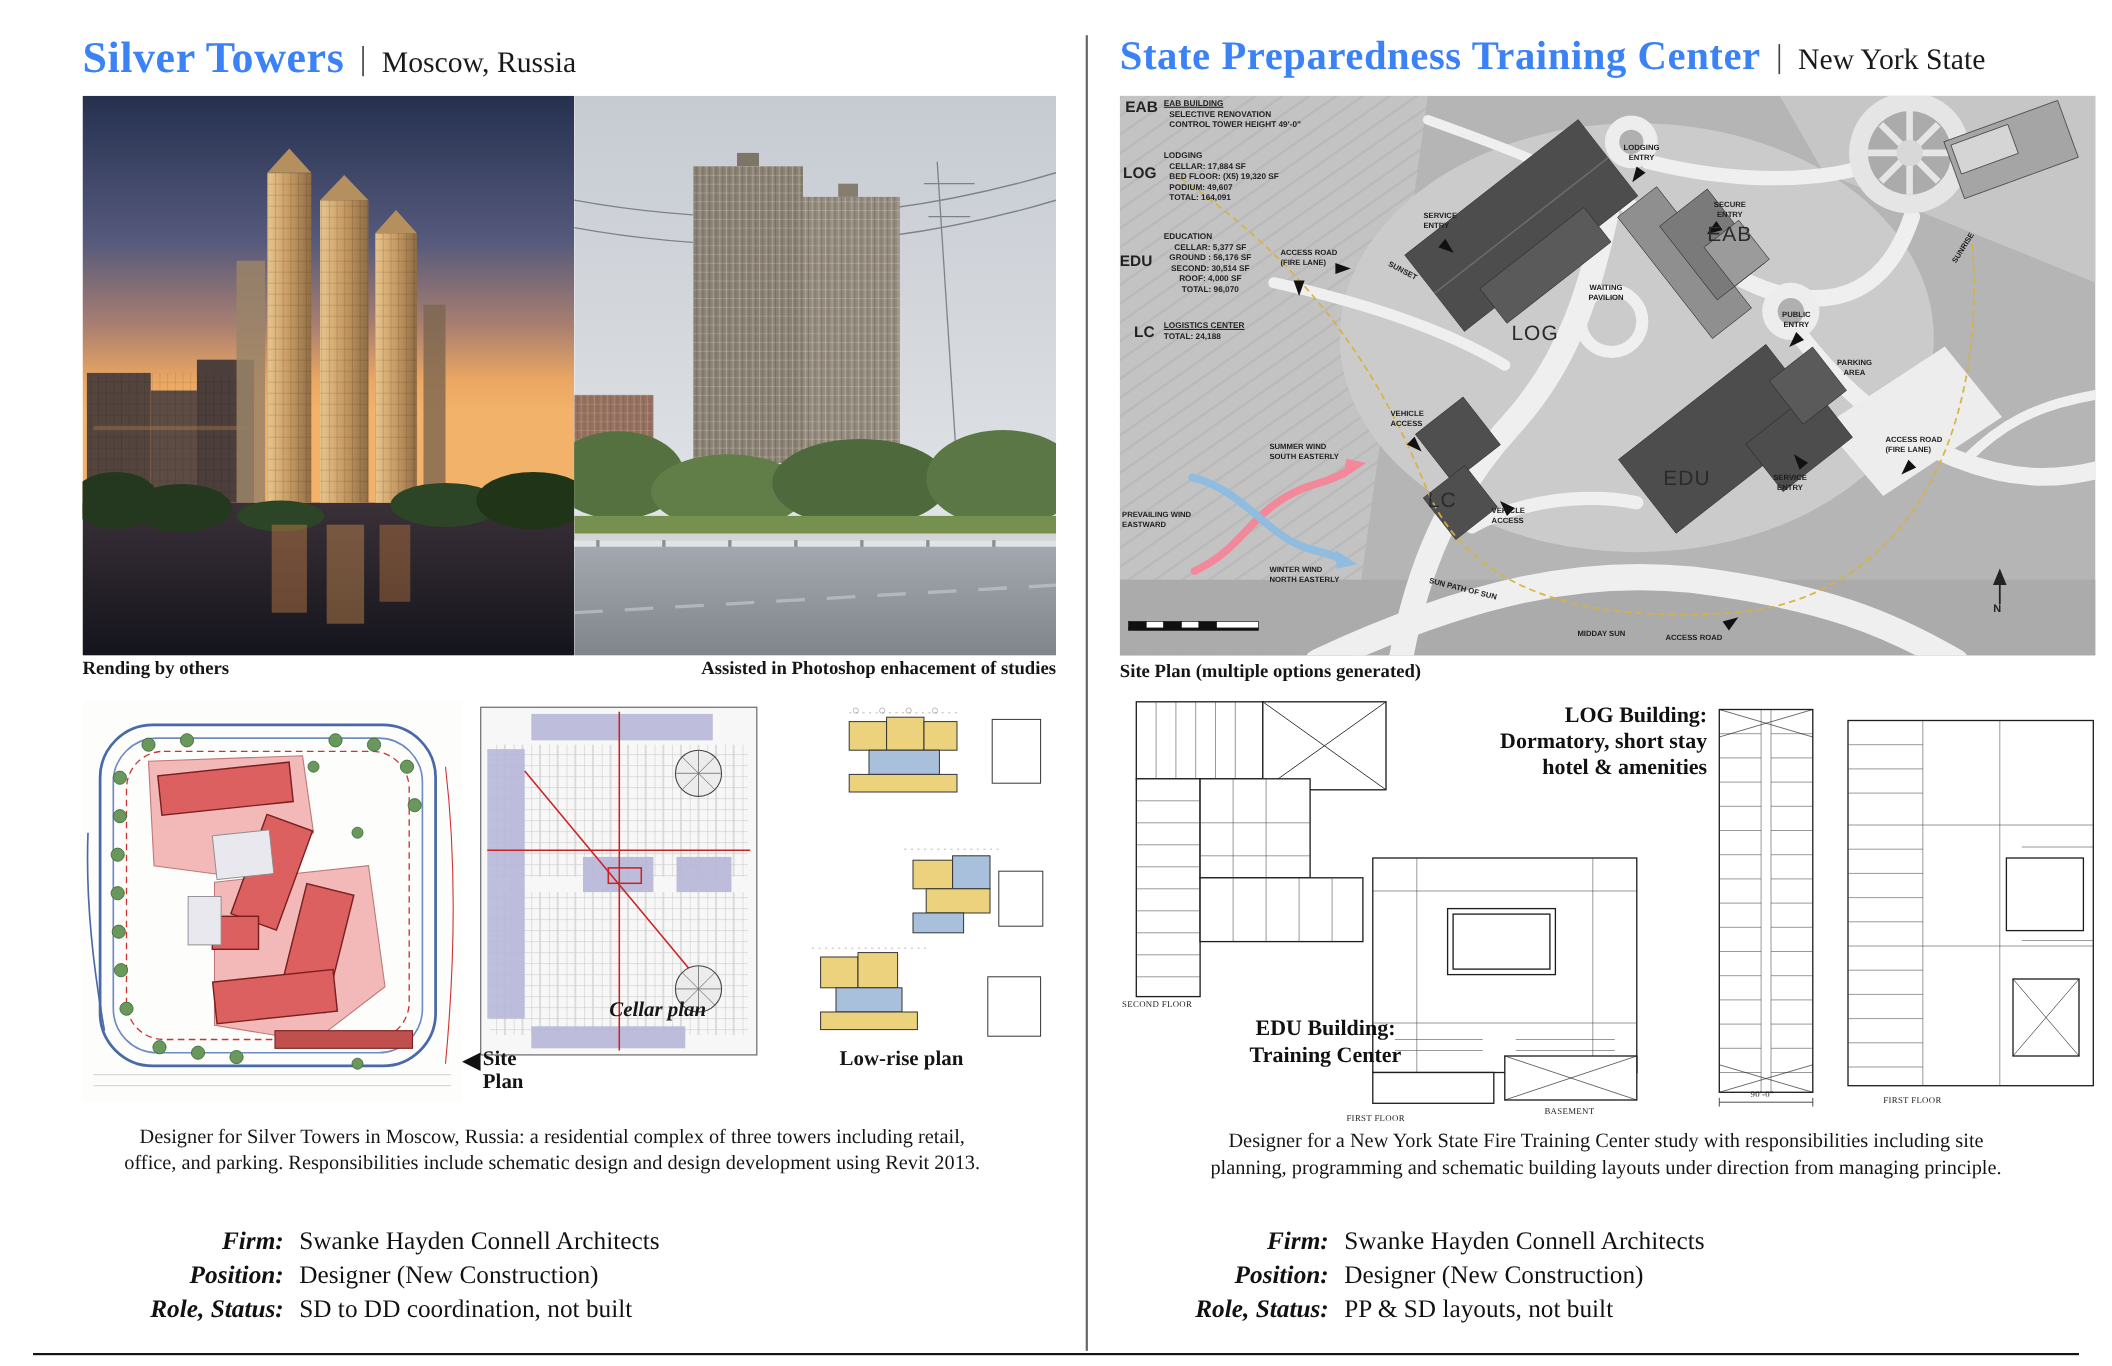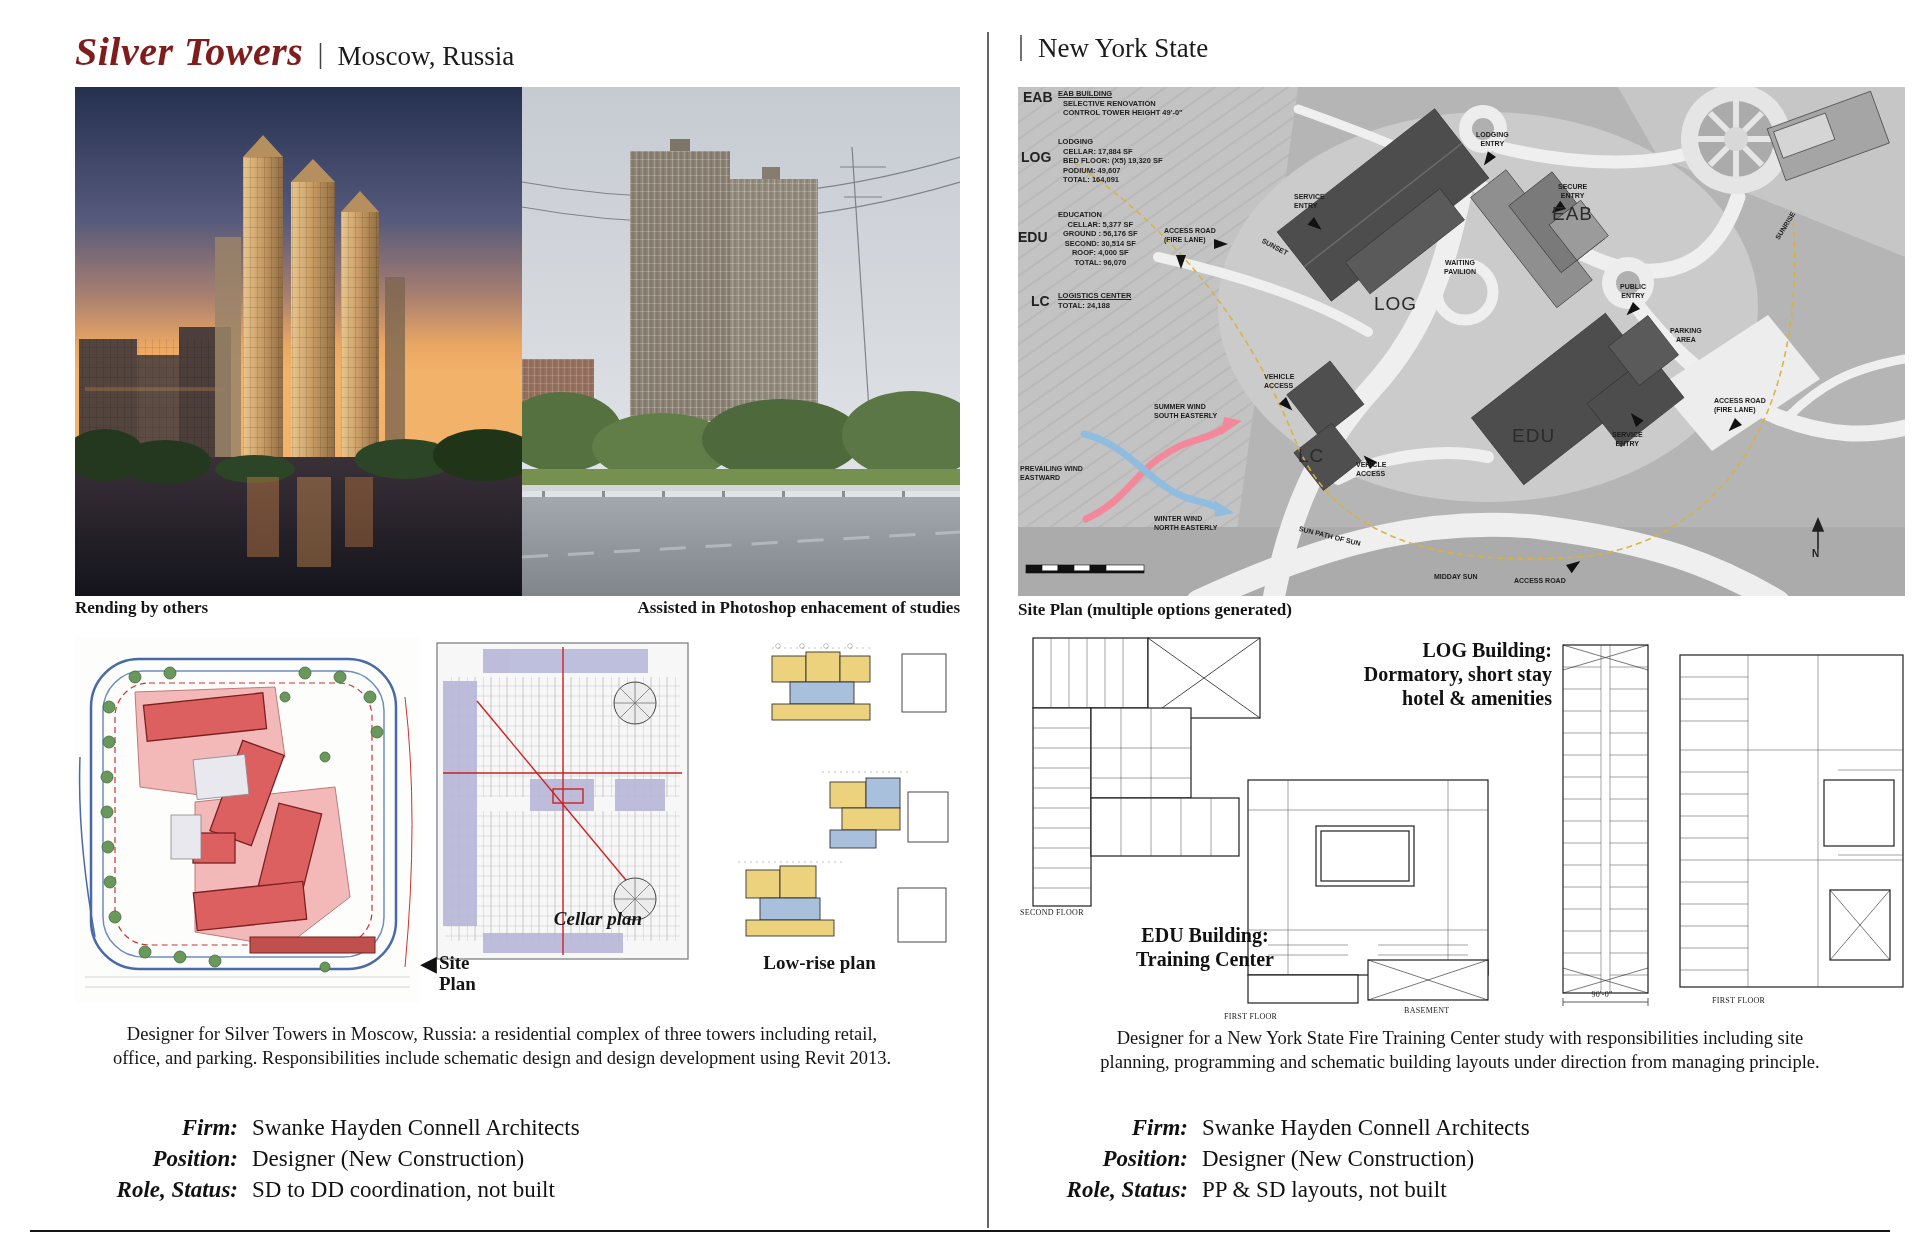--- a/index.html
+++ b/index.html
@@ -3,33 +3,33 @@
 <meta charset="utf-8">
 <style>
   html,body{margin:0;padding:0;background:#e8e8e8;}
   .page{position:relative;width:1920px;height:1242px;background:#ffffff;
         font-family:"Liberation Serif",serif;color:#111;overflow:hidden;margin:0 auto;}
   .abs{position:absolute;}
   .pre{white-space:pre-line;}
 
   
   .hdr{display:flex;align-items:baseline;gap:14px;}
-  .title{font-weight:bold;font-size:40px;letter-spacing:.5px;color:#7f1d1d;font-style:italic;}
+  .title{font-weight:bold;font-size:40px;letter-spacing:.5px;color:#3b82f6;}
   .title.right{font-size:37px;}
   .pipe{font-size:30px;color:#444;font-weight:normal;transform:translateY(-2px);}
   .loc{font-size:27px;color:#1a1a1a;}
 
   
   .cap{font-size:17px;font-weight:bold;color:#151515;}
   .planlbl{font-size:19px;font-weight:bold;color:#151515;line-height:21px;}
   .desc{font-size:18.5px;line-height:24px;text-align:center;color:#151515;}
 
   
   .facts{display:flex;flex-direction:column;gap:4px;font-size:23px;}
-  .frow{display:flex;align-items:center;line-height:27px;}
+  .frow{display:flex;align-items:center;line-height:27px;margin-left:20px;}
   .flab{width:238px;text-align:right;font-weight:bold;font-style:italic;}
   .fval{padding-left:14px;}
 
   
   .contact{text-align:right;line-height:1.1;}
   .c-name{font-size:24px;font-weight:bold;}
   .c-cred{font-size:13px;letter-spacing:.5px;margin-top:3px;}
   .c-link{font-size:15px;margin-top:4px;}
 
   
@@ -336,20 +336,21 @@
     <div class="frow">
       <span class="flab">Role, Status:</span>
       <span class="fval">SD to DD coordination, not built</span>
     </div>
   </div>
 
   <div class="abs vrule" style="left:987px;top:32px;height:1196px;"></div>
   <div class="abs hrule" style="left:30px;top:1230px;width:1860px;"></div>
 
   <div class="abs hdr" style="left:1018px;top:30px;">
+    <span class="title right">State Preparedness Training Center</span>
     <span class="pipe">|</span>
     <span class="loc">New York State</span>
   </div>
 
   <div class="abs mapwrap" style="left:1018px;top:87px;width:887px;height:509px;">
     <svg width="887" height="509" viewBox="0 0 887 509" style="position:absolute;left:0;top:0;">
       <defs>
         <pattern id="fieldHatch" width="14" height="14" patternUnits="userSpaceOnUse" patternTransform="rotate(-35)">
           <rect width="14" height="14" fill="#c3c3c3"></rect>
           <path d="M0,0H14" stroke="#b9b9b9" stroke-width="4"></path>

